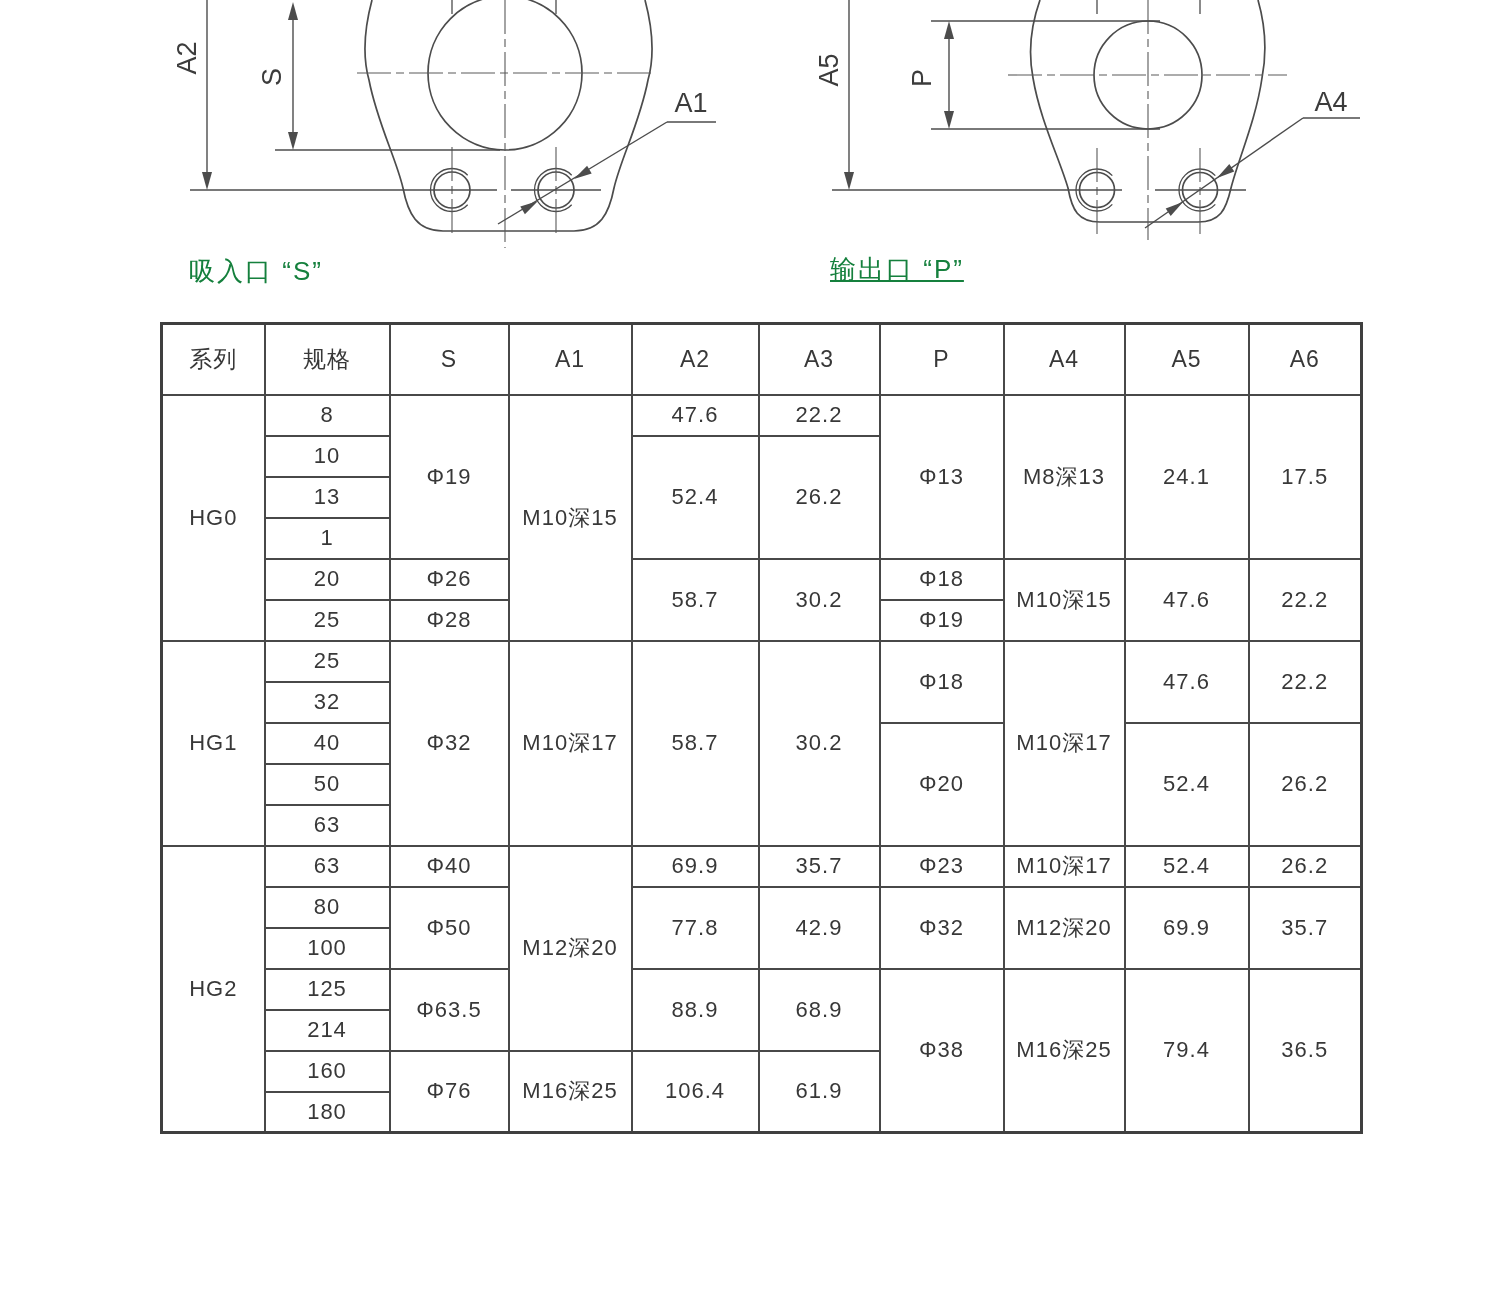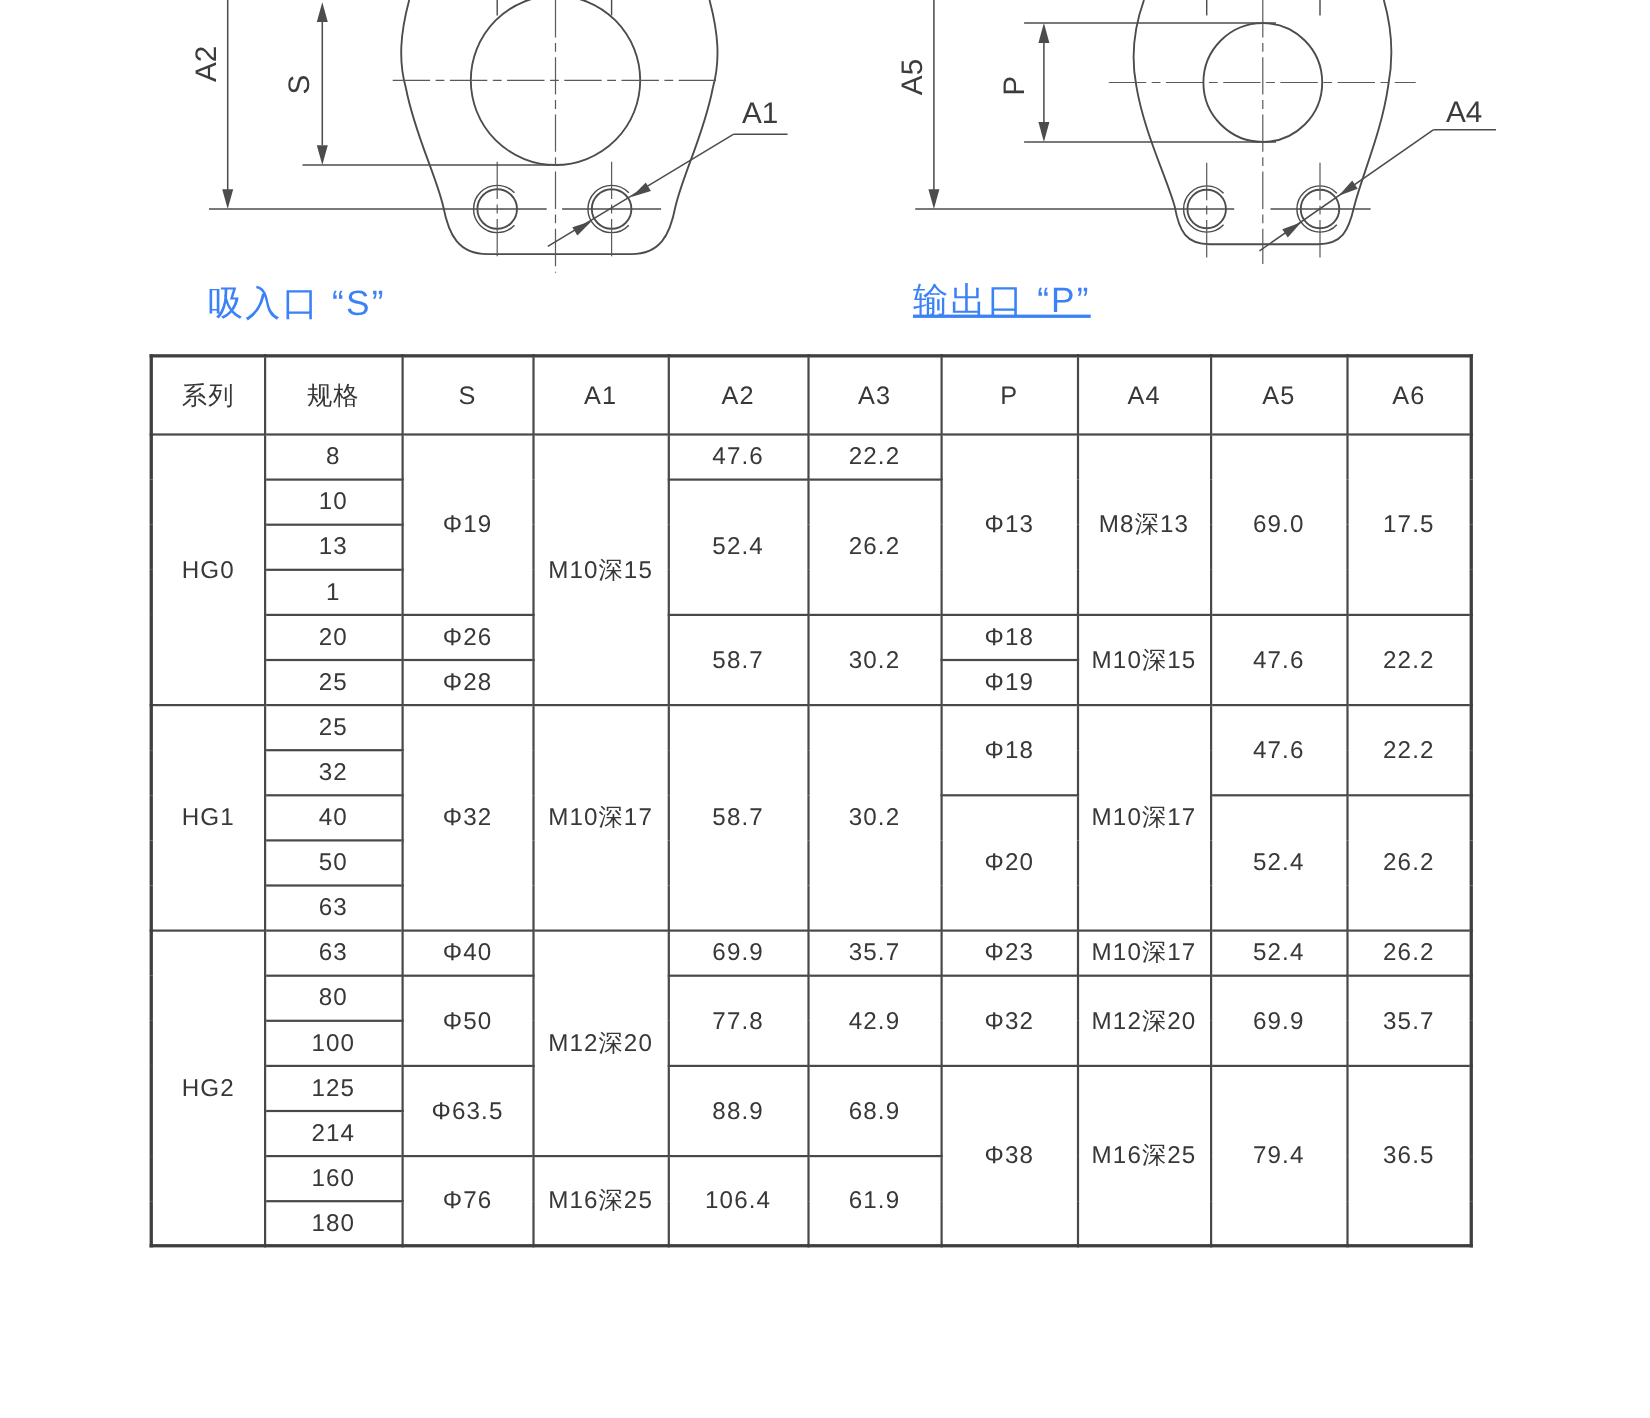--- a/index.html
+++ b/index.html
@@ -14,28 +14,28 @@
   .page{position:absolute;inset:0;background:#fff;}
   svg.drawings{position:absolute;left:0;top:0;}
   svg.drawings .geo{stroke:#4c4c4c;stroke-width:1.7;fill:none;}
   svg.drawings .thin{stroke:#4c4c4c;stroke-width:1.3;fill:none;}
   svg.drawings .cl{stroke:#5a5a5a;stroke-width:1.1;fill:none;stroke-dasharray:34 5 8 5;}
   svg.drawings .dim{stroke:#4c4c4c;stroke-width:1.4;fill:none;}
   svg.drawings .arr{fill:#4c4c4c;stroke:none;}
   svg.drawings text{fill:#3c3c3c;font-size:27px;font-family:"Liberation Sans","DejaVu Sans",sans-serif;}
   .caption{
     position:absolute;
-    font-size:32px;
+    font-size:26px;
     letter-spacing:2px;
-    color:#3b82f6;
+    color:#15803d;
   }
   .caption-s{left:189px;top:254px;}
   .caption-p{left:830px;top:252px;text-decoration:underline;}
   table.dims{
-    position:absolute;left:136px;top:322px;
+    position:absolute;left:160px;top:322px;
     width:1200px;
     border-collapse:collapse;
     table-layout:fixed;
     border:3px solid #3f3f3f;
   }
   table.dims th,table.dims td{
     border:2px solid #484848;
     text-align:center;
     vertical-align:middle;
     font-weight:normal;
@@ -182,21 +182,21 @@
 
       <tr>
         <td rowspan="6">HG0</td>
         <td>8</td>
         <td rowspan="4">Φ19</td>
         <td rowspan="6">M10深15</td>
         <td>47.6</td>
         <td>22.2</td>
         <td rowspan="4">Φ13</td>
         <td rowspan="4">M8深13</td>
-        <td rowspan="4">69.0</td>
+        <td rowspan="4">24.1</td>
         <td rowspan="4">17.5</td>
       </tr>
       <tr>
         <td>10</td>
         <td rowspan="3">52.4</td>
         <td rowspan="3">26.2</td>
       </tr>
       <tr>
         <td>13</td>
       </tr>

